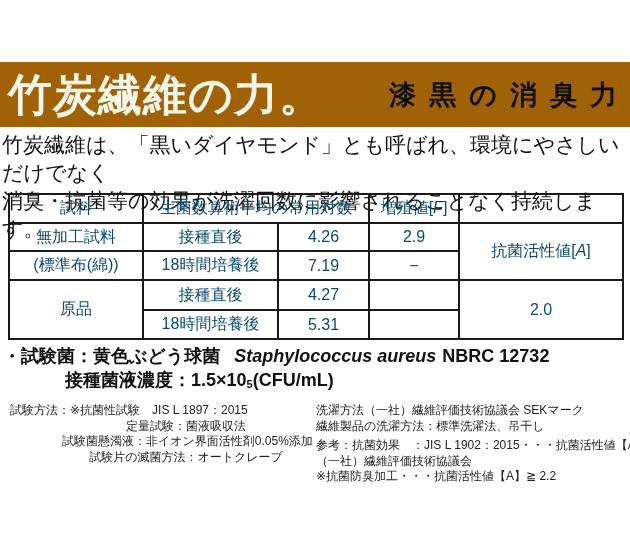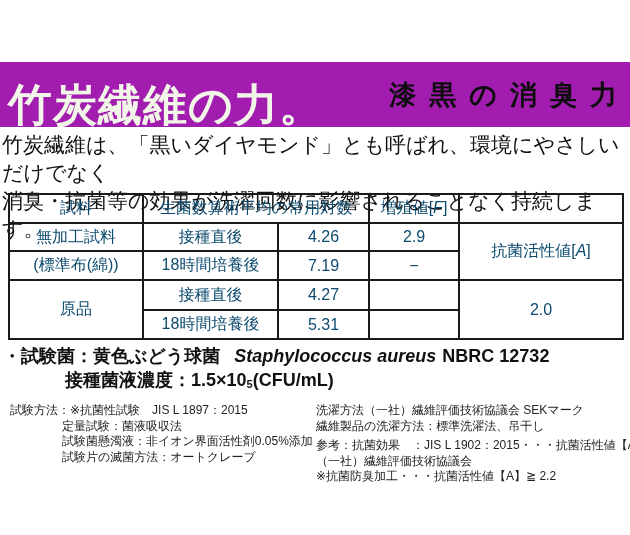--- a/index.html
+++ b/index.html
@@ -5,21 +5,21 @@
   html, body { margin:0; padding:0; }
   body {
     width:630px; height:535px; position:relative;
     background:#ffffff; overflow:hidden;
     font-family:"Liberation Sans","DejaVu Sans",sans-serif;
     color:#111;
   }
   
   .header-bar {
     position:absolute; left:0; top:62px; width:630px; height:65px;
-    background:#a21caf; display:flex; align-items:flex-end;
+    background:#a16207; display:flex; align-items:center;
   }
   .main-title {
     font-size:44px; font-weight:bold; color:#f2f6e8;
     margin-left:8px; letter-spacing:1px; white-space:nowrap; line-height:1;
   }
   .slogan {
     position:absolute; right:0px; top:50%; transform:translateY(-50%);
     font-size:27px; font-weight:bold; color:#0d0d0d;
     letter-spacing:13px; white-space:nowrap;
   }
@@ -56,21 +56,21 @@
   .bacteria .exp {
     font-size:11px; position:relative; bottom:-2px;
   }
   
   .notes {
     position:absolute; top:403px; font-size:12px; line-height:15.5px;
     color:#222; white-space:nowrap;
   }
   .notes-left  { left:10px;  width:300px; }
   .notes-right { left:316px; width:310px; }
-  .notes .indent { margin-left:52px; }
+  .notes .indent { margin-left:52px;text-align:center; }
   .notes .gap-top { margin-top:4px; }
 </style>
 </head>
 <body>
 
 <div class="header-bar">
   <div class="main-title">竹炭繊維の力。</div>
   <div class="slogan">漆黒の消臭力</div>
 </div>
 

